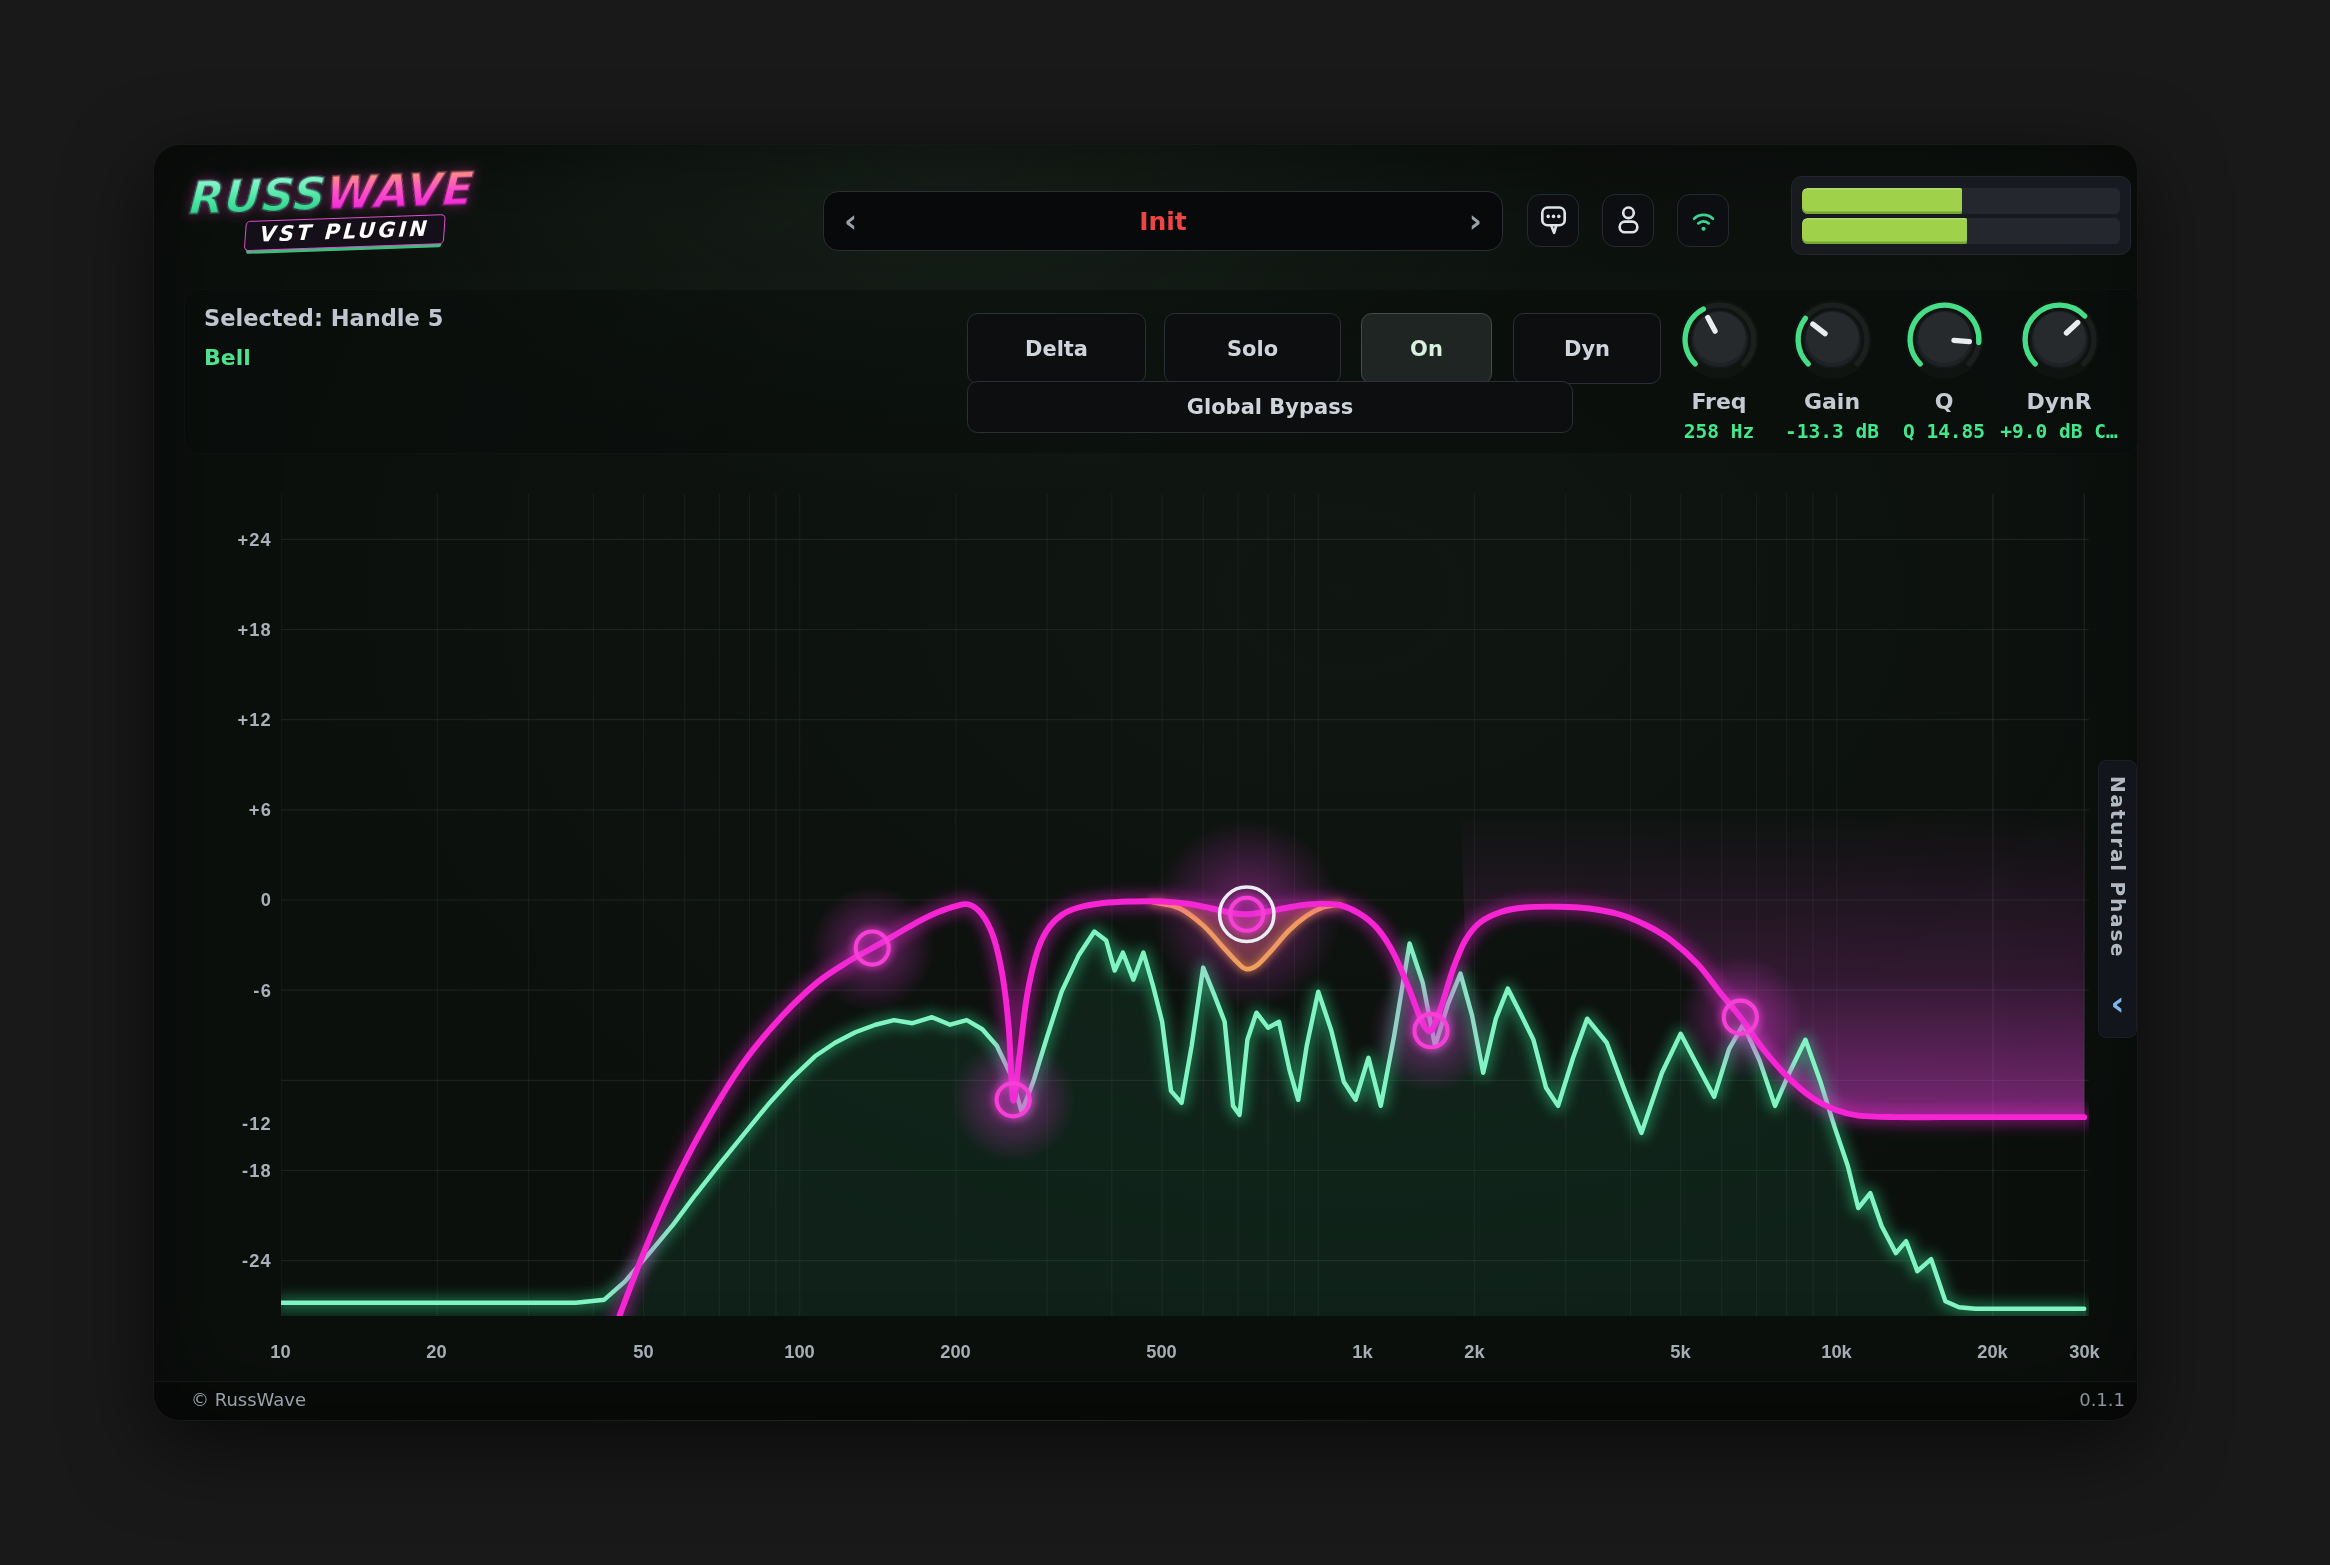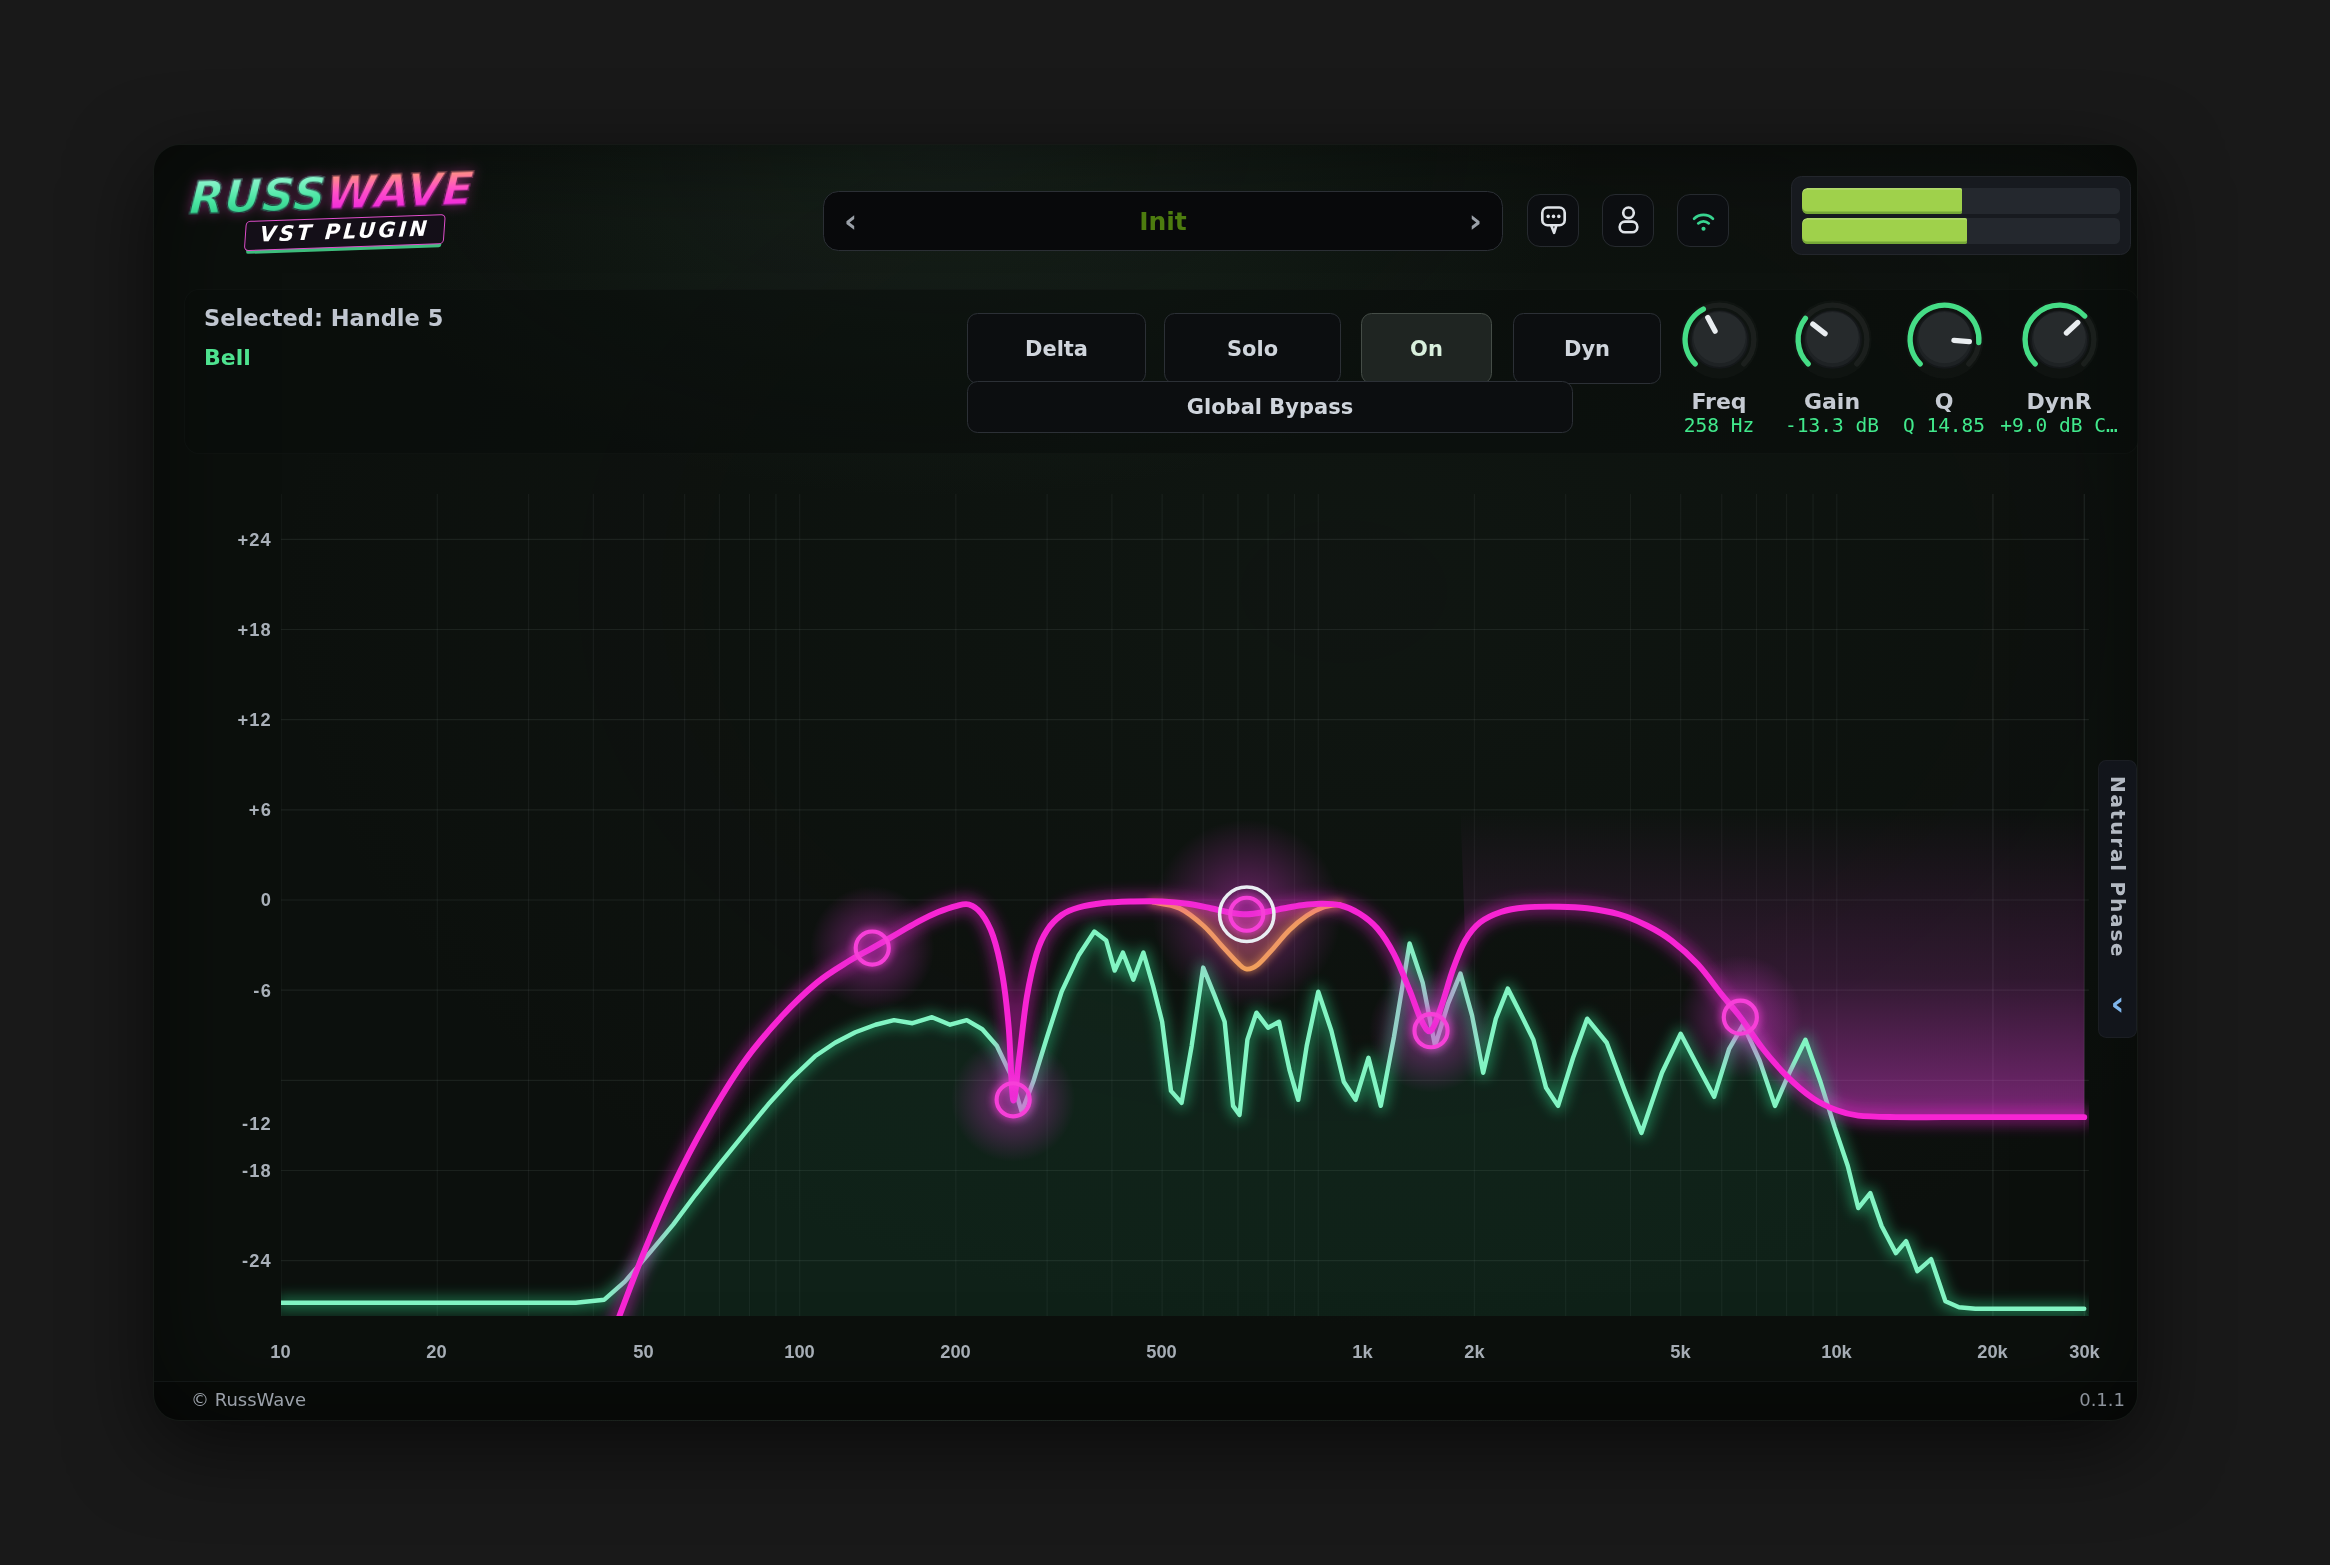--- a/index.html
+++ b/index.html
@@ -26,21 +26,21 @@
              -webkit-background-clip:text;background-clip:text;color:transparent;}
   }
   .logo-sub{display:inline-block;margin-left:54px;margin-top:1.2px;transform:skewX(-6deg);
             background:#140f18;border:1.8px solid #df4ecb;border-radius:4.7px;padding:1.2px 14px 2.4px;
             color:#fff;font-style:italic;font-weight:800;font-size:21px;letter-spacing:3px;
             box-shadow:0 5.3px 0 -2.4px rgba(70,220,145,0.85);}
   .preset{position:absolute;left:669px;top:46px;width:680px;height:60px;border-radius:15.4px;
           background:#08090b;border:1.2px solid #2b2f35;display:flex;align-items:center;
           padding:0 20px;box-sizing:border-box;}
   .preset .chev{color:#9aa0a8;font-size:32px;font-weight:600;line-height:1;cursor:pointer;}
-  .preset .pname{flex:1;text-align:center;color:#4d7c0f;font-size:25px;font-weight:700;}
+  .preset .pname{flex:1;text-align:center;color:#ef4444;font-size:25px;font-weight:700;}
   .iconbtn{position:absolute;top:49px;width:52px;height:53px;border-radius:13px;background:#0c0e11;
            border:1.2px solid #262a2f;display:flex;align-items:center;justify-content:center;box-sizing:border-box;}
   .meter{position:absolute;left:1637px;top:31px;width:338px;height:77px;border-radius:10.6px;
          background:#171a1f;border:0.6px solid #23262c;}
   .meter .track{position:absolute;left:9.5px;width:318px;height:26px;border-radius:5.3px;background:#24282e;overflow:hidden;}
   .meter .t1{top:10.6px;} .meter .t2{top:41px;}
   .meter .fill{position:absolute;left:0;top:0;bottom:0;border-radius:5.3px 1.8px 1.8px 5.3px;background:#9fd14b;
                box-shadow:inset 0 1.8px 0 rgba(255,255,255,0.18), inset 0 -2.4px 0 rgba(40,90,20,0.35);}
   
   .strip{position:absolute;left:30px;top:144px;width:1953px;height:163px;border-radius:15.4px;
@@ -50,21 +50,21 @@
   .toggle{position:absolute;top:168px;height:71px;border-radius:10.6px;background:#0c0e10;
           border:1.2px solid #2c3036;color:#d0d5dc;font-size:21px;font-weight:600;
           display:flex;align-items:center;justify-content:center;box-sizing:border-box;cursor:pointer;}
   .toggle.active{background:#1f2522;border-color:#454d47;color:#d9f0dd;}
   .bypass{position:absolute;left:813px;top:236px;width:606px;height:52px;border-radius:10.6px;
           background:#0c0e10;border:1.2px solid #2c3036;color:#d0d5dc;font-size:21px;font-weight:600;
           display:flex;align-items:center;justify-content:center;box-sizing:border-box;cursor:pointer;}
   .knob{position:absolute;top:150px;width:124px;text-align:center;}
   .knob svg{display:block;margin:0 auto;}
   .k-label{margin-top:4.7px;font-size:22px;font-weight:700;color:#c6cbd3;}
-  .k-value{font-size:19.5px;font-weight:400;color:#41e98c;
+  .k-value{margin-top:6px;font-size:19.5px;font-weight:700;color:#41e98c;
            font-family:"DejaVu Sans Mono",monospace;white-space:nowrap;}
   
   #plot{position:absolute;left:127px;top:349px;}
   .ytick{position:absolute;left:35px;width:83px;height:25px;line-height:25px;text-align:right;
          color:#a9b0b9;font-size:18.3px;font-weight:600;font-family:"Liberation Sans",sans-serif;letter-spacing:1.2px;}
   .xtick{position:absolute;width:83px;height:25px;line-height:25px;text-align:center;
          color:#a6adb5;font-size:18.3px;font-weight:700;font-family:"Liberation Sans",sans-serif;}
   
   .sidepanel{position:absolute;left:1944px;top:615px;width:39px;height:278px;border-radius:8.3px;
              background:#12151b;border:0.6px solid rgba(255,255,255,0.04);box-sizing:border-box;}

